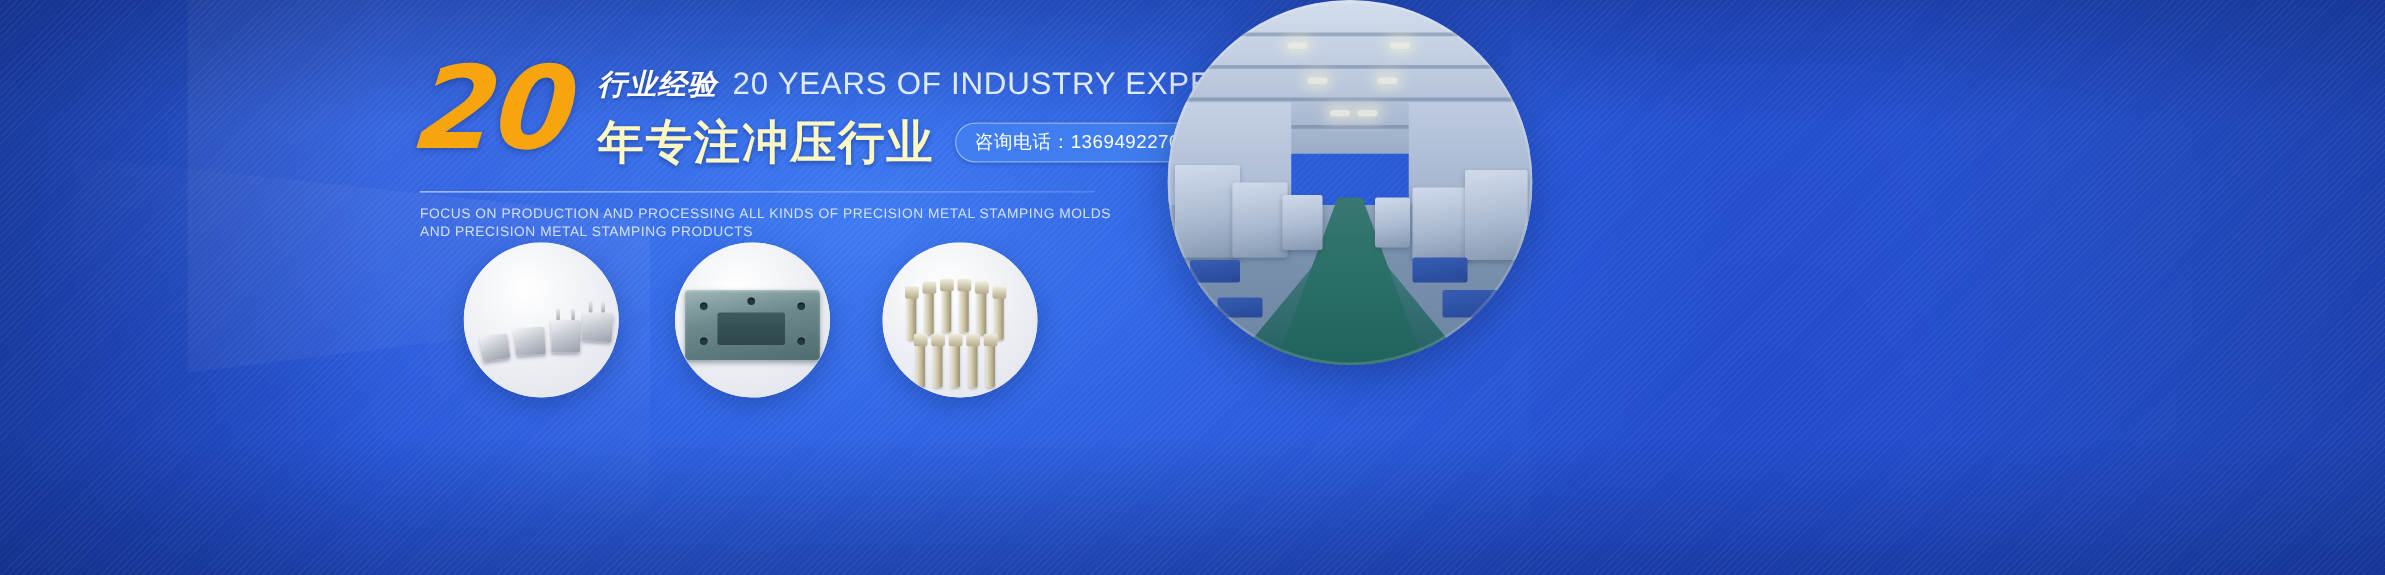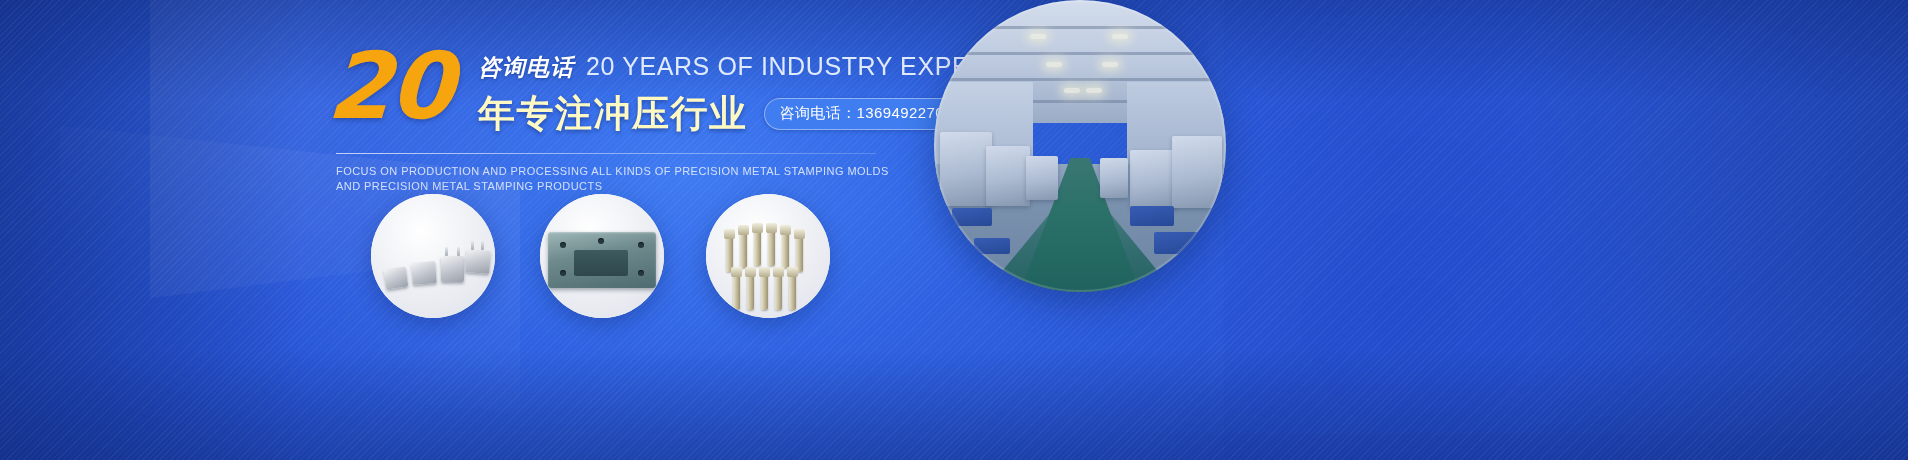--- a/index.html
+++ b/index.html
@@ -293,21 +293,21 @@
   <div class="bg-vign"></div>
   <div class="bg-hatch"></div>
 
   <div class="copy">
 
     <div class="headline-row">
       <div class="big-num">20</div>
 
       <div class="headline-text">
         <div class="line1">
-          <span class="cn">咨询电话</span>
+          <span class="cn">行业经验</span>
           <span class="en">20 YEARS OF INDUSTRY EXPERIENCE</span>
         </div>
 
         <div class="line2">
           <span class="cn-big">年专注冲压行业</span>
           <span class="phone-badge">咨询电话：13694922701</span>
         </div>
       </div>
     </div>
 

